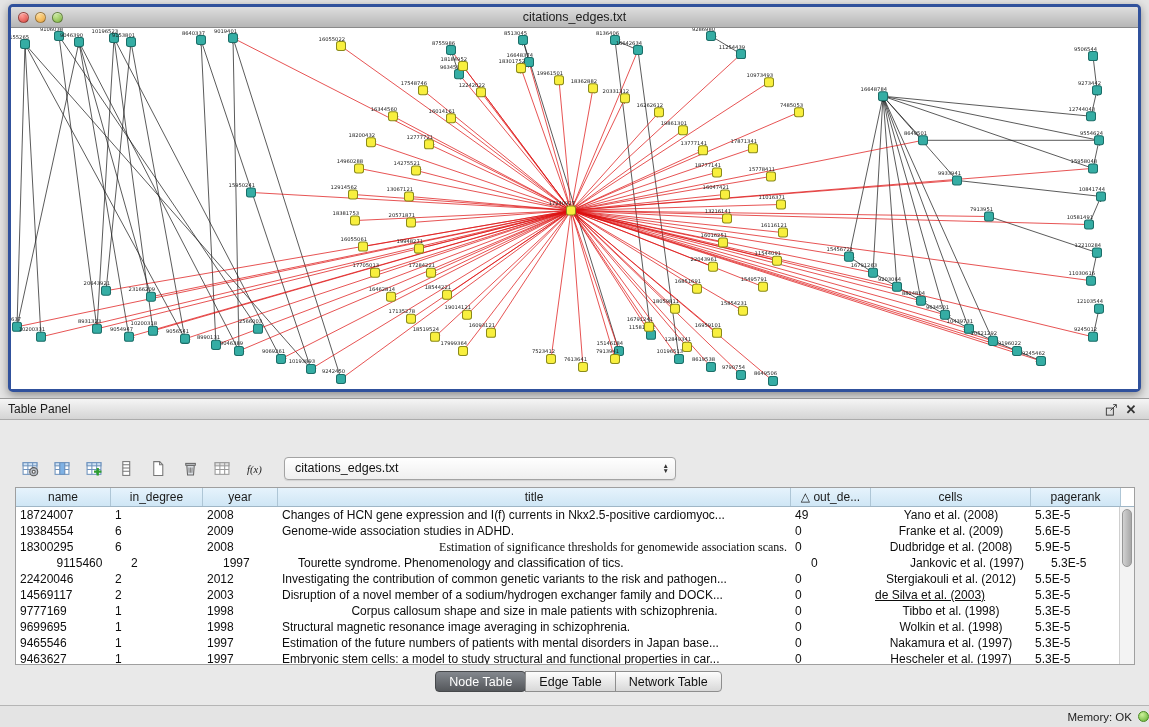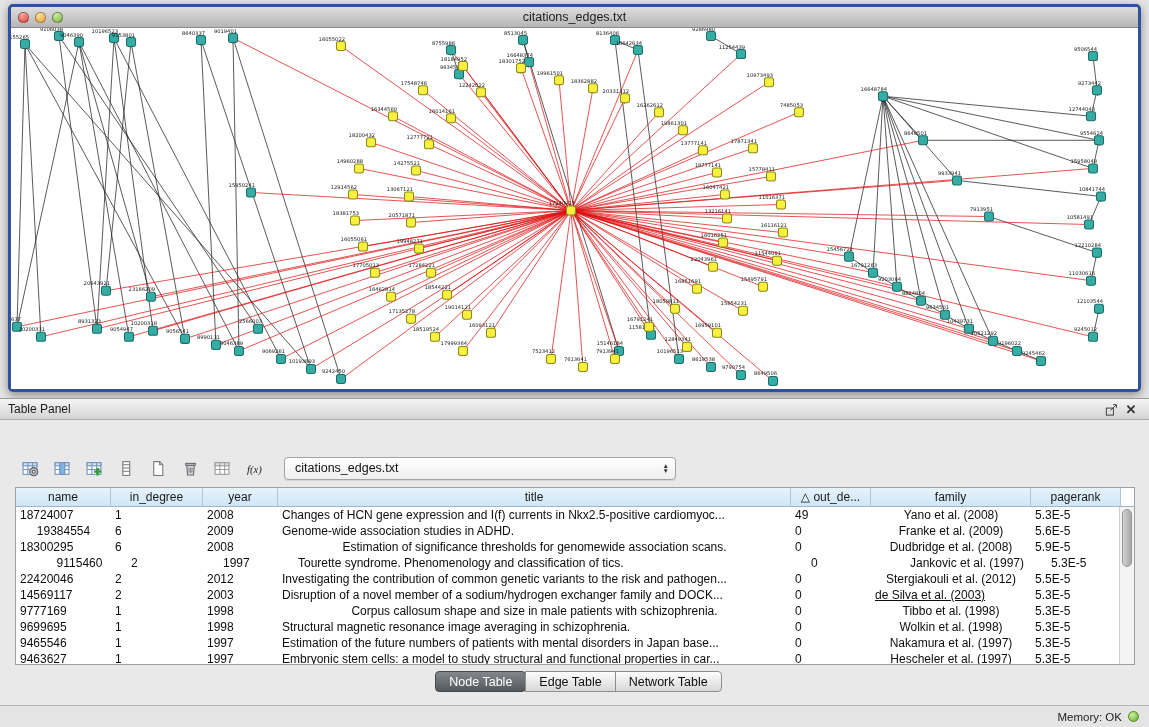--- a/index.html
+++ b/index.html
@@ -38,21 +38,21 @@
   .td{font-size:12px;color:#0d0d0d;padding:0 4px;flex:0 0 auto;white-space:nowrap;overflow:hidden}
   .vscroll{position:absolute;right:0;top:19px;bottom:0;width:15px;background:#f3f3f3;border-left:1px solid #cfcfcf}
   .vthumb{position:absolute;top:2px;left:2px;width:10px;height:58px;background:linear-gradient(90deg,#d2d2d2,#a8a8a8);border:1px solid #979797;border-radius:6px}
 
   .tabs{position:absolute;left:0;right:0;top:272px;display:flex;justify-content:center}
   .tab{height:21px;padding:0 13px;font-size:12.5px;display:flex;align-items:center;border:1px solid #8e8e8e;background:linear-gradient(#fdfdfd,#d8d8d8);color:#111;margin-left:-1px}
   .tab:first-child{border-radius:4px 0 0 4px;margin-left:8px}
   .tab:last-child{border-radius:0 4px 4px 0}
   .tab.selected{background:linear-gradient(#84888e,#54575b);color:#fff;border-color:#46484b;border-radius:4px}
 
-  .status-bar{position:absolute;left:0;bottom:0;width:1149px;height:21px;background:#e4e4e4;display:flex;align-items:center;justify-content:flex-end;padding-right:10px;font-size:11.5px;color:#1c1c1c;gap:6px}
+  .status-bar{position:absolute;left:0;bottom:0;width:1149px;height:21px;background:#e4e4e4;display:flex;align-items:center;justify-content:flex-end;font-size:11.5px;color:#1c1c1c;gap:6px}
   .mem-dot{width:11px;height:11px;border-radius:50%;background:radial-gradient(circle at 35% 30%,#cdf19c,#5fae2e);border:1px solid #4a8a22}
 </style>
 </head>
 <body>
 
 <div class="graph-window">
   <div class="titlebar">
     <div class="lights">
       <span class="light red"></span>
       <span class="light yellow"></span>
@@ -539,47 +539,47 @@
     </div>
   </div>
 
   <div class="table-area">
     <div class="thead" id="thead-row">
         <div class="th" style="width: 95px;">name</div>
         <div class="th" style="width: 92px;">in_degree</div>
         <div class="th" style="width: 75px;">year</div>
         <div class="th" style="width: 513px;">title</div>
         <div class="th" style="width: 80px;">△ out_de...</div>
-        <div class="th" style="width: 160px;">family</div>
+        <div class="th" style="width: 160px;">cells</div>
         <div class="th" style="width: 90px;">pagerank</div>
       </div>
     <div class="tbody" id="tbody">
         <div class="tr">
           <div class="td" style="width: 95px; text-align: left;">18724007</div>
           <div class="td" style="width: 92px; text-align: left;">1</div>
           <div class="td" style="width: 75px; text-align: left;">2008</div>
           <div class="td" style="width: 513px; text-align: left;">Changes of HCN gene expression and I(f) currents in Nkx2.5-positive cardiomyoc...</div>
           <div class="td" style="width: 80px; text-align: left;">49</div>
           <div class="td" style="width: 160px; text-align: center;">Yano et al. (2008)</div>
           <div class="td" style="width: 90px; text-align: left;">5.3E-5</div>
         </div>
         <div class="tr">
-          <div class="td" style="width: 95px; text-align: center;">19384554</div>
+          <div class="td" style="width: 95px; text-align: left;">19384554</div>
           <div class="td" style="width: 92px; text-align: left;">6</div>
           <div class="td" style="width: 75px; text-align: left;">2009</div>
           <div class="td" style="width: 513px; text-align: left;">Genome-wide association studies in ADHD.</div>
           <div class="td" style="width: 80px; text-align: left;">0</div>
           <div class="td" style="width: 160px; text-align: center;">Franke et al. (2009)</div>
           <div class="td" style="width: 90px; text-align: left;">5.6E-5</div>
         </div>
         <div class="tr">
           <div class="td" style="width: 95px; text-align: left;">18300295</div>
           <div class="td" style="width: 92px; text-align: left;">6</div>
           <div class="td" style="width: 75px; text-align: left;">2008</div>
-          <div class="td" style="width: 513px; text-align: center;">Estimation of significance thresholds for genomewide association scans.</div>
+          <div class="td" style="width: 513px; text-align: right; font-family: Liberation Serif, serif;">Estimation of significance thresholds for genomewide association scans.</div>
           <div class="td" style="width: 80px; text-align: left;">0</div>
           <div class="td" style="width: 160px; text-align: center;">Dudbridge et al. (2008)</div>
           <div class="td" style="width: 90px; text-align: left;">5.9E-5</div>
         </div>
         <div class="tr">
           <div class="td" style="width: 95px; text-align: center; margin-left: 16px;">9115460</div>
           <div class="td" style="width: 92px; text-align: left;">2</div>
           <div class="td" style="width: 75px; text-align: left;">1997</div>
           <div class="td" style="width: 513px; text-align: left;">Tourette syndrome. Phenomenology and classification of tics.</div>
           <div class="td" style="width: 80px; text-align: left;">0</div>

